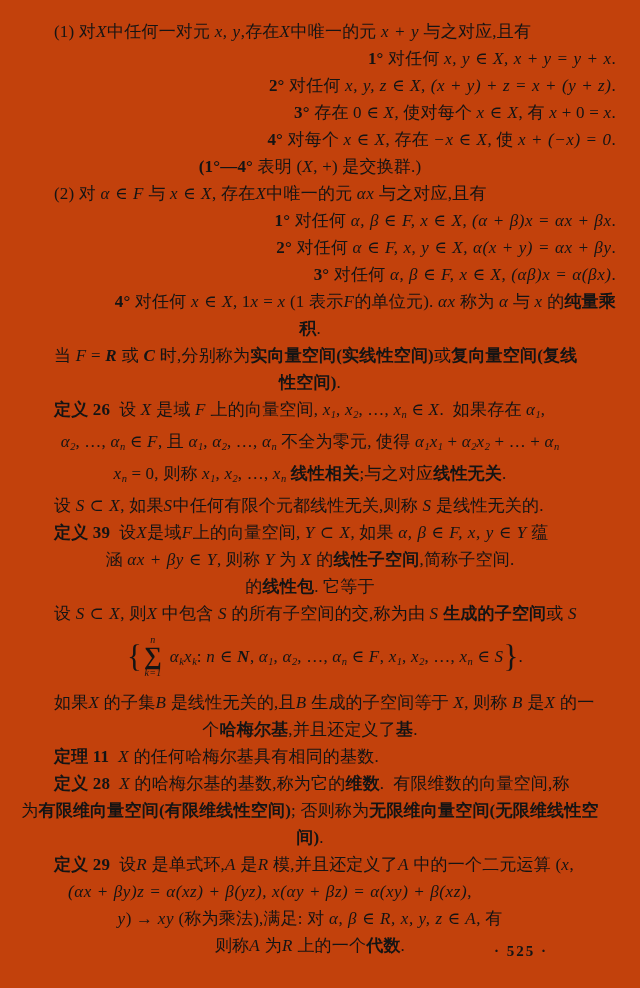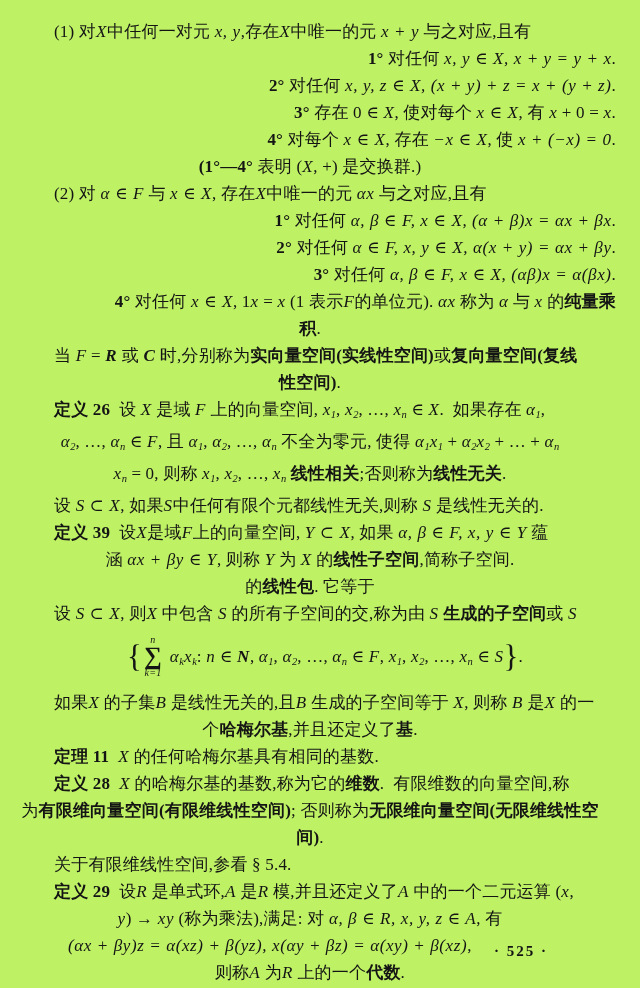--- a/index.html
+++ b/index.html
@@ -8,21 +8,21 @@
     background:#fdfdfb;
     font-family:"Liberation Serif","DejaVu Serif",serif;
     color:#141414;
     overflow:hidden;
   }
   .page{
     position:relative;
     width:640px;height:988px;
     padding:18px 24px 0 4px;
     box-sizing:border-box;
-    background:#bef264;
+    background:#c2410c;
   }
   .line{
     font-size:17px;
     line-height:27px;
     white-space:pre-wrap;
     letter-spacing:0.2px;
   }
   .indent{padding-left:50px;}
   .item{padding-left:62px;text-align:right;}
   .flush{padding-left:0;text-align:center;}
@@ -91,34 +91,33 @@
       <div class="line indent"><span>(2) 对 </span><span class="math">α ∈ F</span><span> 与 </span><span class="math">x ∈ X</span><span>, 存在</span><span class="math">X</span><span>中唯一的元 </span><span class="math">αx</span><span> 与之对应,且有</span></div>
       <div class="line item"><span class="bold">1°</span><span> 对任何 </span><span class="math">α, β ∈ F, x ∈ X, (α + β)x = αx + βx</span><span>.</span></div>
       <div class="line item"><span class="bold">2°</span><span> 对任何 </span><span class="math">α ∈ F, x, y ∈ X, α(x + y) = αx + βy</span><span>.</span></div>
       <div class="line item"><span class="bold">3°</span><span> 对任何 </span><span class="math">α, β ∈ F, x ∈ X, (αβ)x = α(βx)</span><span>.</span></div>
       <div class="line item"><span class="bold">4°</span><span> 对任何 </span><span class="math">x ∈ X</span><span>, 1</span><span class="math">x</span><span> = </span><span class="math">x</span><span> (1 表示</span><span class="math">F</span><span>的单位元). </span><span class="math">αx</span><span> 称为 </span><span class="math">α</span><span> 与 </span><span class="math">x</span><span> 的</span><span class="bold">纯量乘</span></div>
       <div class="line flush"><span class="bold">积</span><span>.</span></div>
       <div class="line indent"><span>当 </span><span class="math">F</span><span> = </span><span class="bold math">R</span><span> 或 </span><span class="bold math">C</span><span> 时,分别称为</span><span class="bold">实向量空间(实线性空间)</span><span>或</span><span class="bold">复向量空间(复线</span></div>
       <div class="line flush"><span class="bold">性空间)</span><span>.</span></div>
       <div class="line indent"><span class="bold">定义 26</span><span>  设 </span><span class="math">X</span><span> 是域 </span><span class="math">F</span><span> 上的向量空间, </span><span class="math">x</span><sub>1</sub><span>, </span><span class="math">x</span><sub>2</sub><span>, …, </span><span class="math">x</span><sub>n</sub><span> ∈ </span><span class="math">X</span><span>.  如果存在 </span><span class="math">α</span><sub>1</sub><span>,</span></div>
       <div class="line flush"><span class="math">α</span><sub>2</sub><span>, …, </span><span class="math">α</span><sub>n</sub><span> ∈ </span><span class="math">F</span><span>, 且 </span><span class="math">α</span><sub>1</sub><span>, </span><span class="math">α</span><sub>2</sub><span>, …, </span><span class="math">α</span><sub>n</sub><span> 不全为零元, 使得 </span><span class="math">α</span><sub>1</sub><span class="math">x</span><sub>1</sub><span> + </span><span class="math">α</span><sub>2</sub><span class="math">x</span><sub>2</sub><span> + … + </span><span class="math">α</span><sub>n</sub></div>
-      <div class="line flush"><span class="math">x</span><sub>n</sub><span> = 0, 则称 </span><span class="math">x</span><sub>1</sub><span>, </span><span class="math">x</span><sub>2</sub><span>, …, </span><span class="math">x</span><sub>n</sub><span> </span><span class="bold">线性相关</span><span>;否则称为</span><span class="bold">线性无关</span><span>.</span></div>
+      <div class="line flush"><span class="math">x</span><sub>n</sub><span> = 0, 则称 </span><span class="math">x</span><sub>1</sub><span>, </span><span class="math">x</span><sub>2</sub><span>, …, </span><span class="math">x</span><sub>n</sub><span> </span><span class="bold">线性相关</span><span>;与之对应</span><span class="bold">线性无关</span><span>.</span></div>
       <div class="line indent"><span>设 </span><span class="math">S ⊂ X</span><span>, 如果</span><span class="math">S</span><span>中任何有限个元都线性无关,则称 </span><span class="math">S</span><span> 是线性无关的.</span></div>
       <div class="line indent"><span class="bold">定义 39</span><span>  设</span><span class="math">X</span><span>是域</span><span class="math">F</span><span>上的向量空间, </span><span class="math">Y ⊂ X</span><span>, 如果 </span><span class="math">α, β ∈ F, x, y ∈ Y</span><span> 蕴</span></div>
       <div class="line flush"><span>涵 </span><span class="math">αx + βy ∈ Y</span><span>, 则称 </span><span class="math">Y</span><span> 为 </span><span class="math">X</span><span> 的</span><span class="bold">线性子空间</span><span>,简称子空间.</span></div>
       <div class="line flush"><span>的</span><span class="bold">线性包</span><span>. 它等于</span></div>
       <div class="line indent"><span>设 </span><span class="math">S ⊂ X</span><span>, 则</span><span class="math">X</span><span> 中包含 </span><span class="math">S</span><span> 的所有子空间的交,称为由 </span><span class="math">S</span><span> </span><span class="bold">生成的子空间</span><span>或 </span><span class="math">S</span></div>
       <div class="line center"><span class="big">{</span><span class="sum"><span class="sum-limit">n</span><span class="sum-sigma">∑</span><span class="sum-limit">k=1</span></span><span class="math"> α</span><sub>k</sub><span class="math">x</span><sub>k</sub><span>: </span><span class="math">n</span><span> ∈ </span><span class="bold math">N</span><span>, </span><span class="math">α</span><sub>1</sub><span>, </span><span class="math">α</span><sub>2</sub><span>, …, </span><span class="math">α</span><sub>n</sub><span> ∈ </span><span class="math">F</span><span>, </span><span class="math">x</span><sub>1</sub><span>, </span><span class="math">x</span><sub>2</sub><span>, …, </span><span class="math">x</span><sub>n</sub><span> ∈ </span><span class="math">S</span><span class="big">}</span><span>.</span></div>
       <div class="line indent"><span>如果</span><span class="math">X</span><span> 的子集</span><span class="math">B</span><span> 是线性无关的,且</span><span class="math">B</span><span> 生成的子空间等于 </span><span class="math">X</span><span>, 则称 </span><span class="math">B</span><span> 是</span><span class="math">X</span><span> 的一</span></div>
       <div class="line flush"><span>个</span><span class="bold">哈梅尔基</span><span>,并且还定义了</span><span class="bold">基</span><span>.</span></div>
       <div class="line indent"><span class="bold">定理 11</span><span>  </span><span class="math">X</span><span> 的任何哈梅尔基具有相同的基数.</span></div>
       <div class="line indent"><span class="bold">定义 28</span><span>  </span><span class="math">X</span><span> 的哈梅尔基的基数,称为它的</span><span class="bold">维数</span><span>.  有限维数的向量空间,称</span></div>
       <div class="line flush"><span>为</span><span class="bold">有限维向量空间(有限维线性空间)</span><span>; 否则称为</span><span class="bold">无限维向量空间(无限维线性空</span></div>
       <div class="line flush"><span class="bold">间)</span><span>.</span></div>
-      <div class="line indent"><span>关于有限维线性空间,参看 § 5.4.</span></div>
       <div class="line indent"><span class="bold">定义 29</span><span>  设</span><span class="math">R</span><span> 是单式环,</span><span class="math">A</span><span> 是</span><span class="math">R</span><span> 模,并且还定义了</span><span class="math">A</span><span> 中的一个二元运算 (</span><span class="math">x</span><span>,</span></div>
+      <div class="line eq"><span class="math">(αx + βy)z = α(xz) + β(yz), x(αy + βz) = α(xy) + β(xz)</span><span>,</span></div>
       <div class="line flush"><span class="math">y</span><span>) → </span><span class="math">xy</span><span> (称为乘法),满足: 对 </span><span class="math">α, β ∈ R, x, y, z ∈ A</span><span>, 有</span></div>
-      <div class="line eq"><span class="math">(αx + βy)z = α(xz) + β(yz), x(αy + βz) = α(xy) + β(xz)</span><span>,</span></div>
       <div class="line flush"><span>则称</span><span class="math">A</span><span> 为</span><span class="math">R</span><span> 上的一个</span><span class="bold">代数</span><span>.</span></div>
       <div class="line indent"></div>
     </div>
   <div class="page-number">· 525 ·</div>
 </div>
 
 </body></html>

